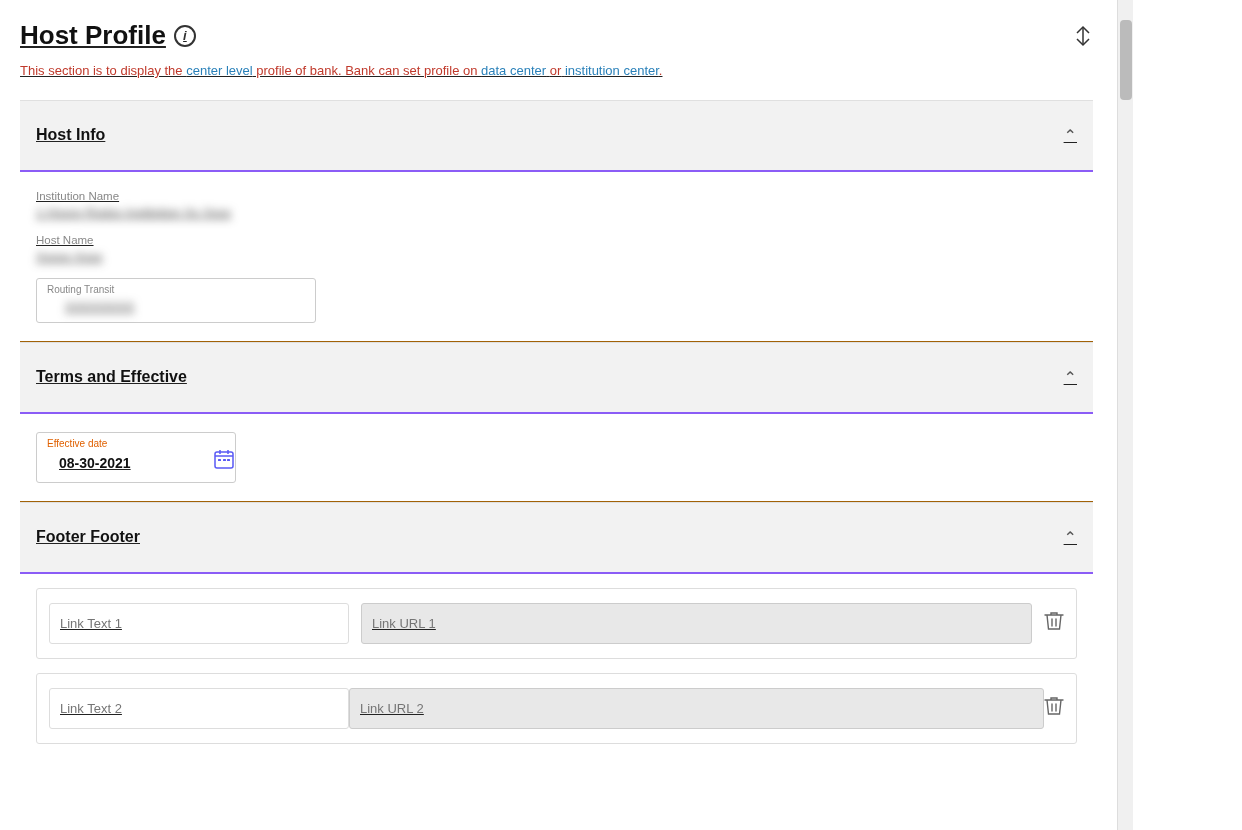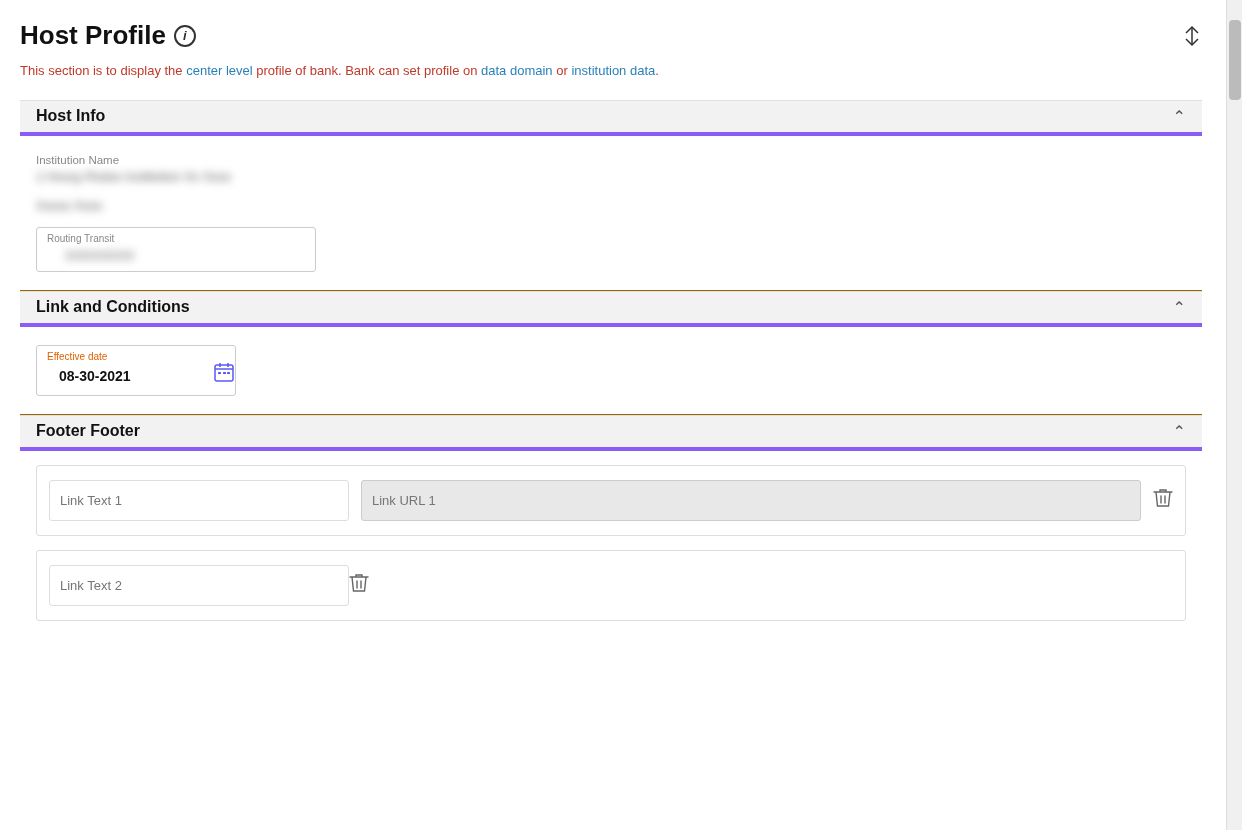--- a/index.html
+++ b/index.html
@@ -5,23 +5,24 @@
     * { box-sizing: border-box; margin: 0; padding: 0; }
     body {
       font-family: 'Segoe UI', Arial, sans-serif;
       background: #fff;
       color: #222;
       font-size: 14px;
       overflow-x: hidden;
     }
     .page-wrapper {
       display: flex;
-      width: 1242px;
+      width: 1133px;
       min-height: 830px;
       position: relative;
+      text-decoration: underline;
     }
     .main-content {
       flex: 1;
       padding: 20px 24px 20px 20px;
       overflow-y: auto;
       margin-right: 16px;
     }
     
     .scrollbar {
       width: 16px;
@@ -90,26 +91,26 @@
     .subtitle a, .subtitle span.link {
       color: #2980b9;
       text-decoration: none;
     }
     
     .section {
       margin-bottom: 0;
     }
     .section-header {
       background: #f2f2f2;
-      padding: 6px 16px;
+      padding: 25px 16px;
       display: flex;
       align-items: center;
       justify-content: space-between;
       border-top: 1px solid #e0e0e0;
-      border-bottom: 4px solid #8b5cf6;
+      border-bottom: 2px solid #8b5cf6;
       cursor: pointer;
     }
     .section-title {
       font-size: 16px;
       font-weight: 600;
       color: #111;
     }
     .chevron-icon {
       font-size: 16px;
       color: #555;
@@ -251,44 +252,45 @@
       <div class="collapse-icon">
         <svg width="20" height="22" viewBox="0 0 20 22" fill="none" xmlns="http://www.w3.org/2000/svg">
           <path d="M10 2L10 20" stroke="#333" stroke-width="1.5"></path>
           <path d="M4 8L10 2L16 8" stroke="#333" stroke-width="1.5" fill="none"></path>
           <path d="M4 14L10 20L16 14" stroke="#333" stroke-width="1.5" fill="none"></path>
         </svg>
       </div>
     </div>
 
     <p class="subtitle">
-      This section is to display the <span class="link">center level</span> profile of bank. Bank can set profile on <span class="link">data domain</span> <span>or</span> <span class="link">institution data</span>.
+      This section is to display the <span class="link">center level</span> profile of bank. Bank can set profile on <span class="link">data center</span> <span>or</span> <span class="link">institution center</span>.
     </p>
 
     <div class="section">
       <div class="section-header">
         <span class="section-title">Host Info</span>
         <span class="chevron-icon">⌃</span>
       </div>
       <div class="section-body">
         <div class="field-label">Institution Name</div>
         <div class="field-value blurred">1 Hxxxy Rxdxx Inxtitxtion Xx Xxxx</div>
 
+        <div class="field-label">Host Name</div>
         <div class="field-value blurred">Xxxxx Xxxx</div>
 
         <div class="routing-transit-wrapper">
           <span class="routing-transit-label">Routing Transit</span>
           <div class="routing-transit-value">XXXXXXXX</div>
         </div>
       </div>
     </div>
 
     <div class="section">
       <div class="section-header">
-        <span class="section-title">Link and Conditions</span>
+        <span class="section-title">Terms and Effective</span>
         <span class="chevron-icon">⌃</span>
       </div>
       <div class="section-body">
         <div class="date-field">
           <span class="date-label">Effective date</span>
           <span class="date-value">08-30-2021</span>
           <span class="calendar-icon">
             <svg width="20" height="20" viewBox="0 0 20 20" fill="none" xmlns="http://www.w3.org/2000/svg">
               <rect x="1" y="3" width="18" height="16" rx="2" stroke="#5a5af5" stroke-width="1.5" fill="none"></rect>
               <path d="M1 7h18" stroke="#5a5af5" stroke-width="1.5"></path>
@@ -315,20 +317,21 @@
           <span class="delete-icon">
             <svg width="20" height="22" viewBox="0 0 20 22" fill="none" xmlns="http://www.w3.org/2000/svg">
               <path d="M1 5h18M7 5V3h6v2M3 5l1.5 14h11L17 5" stroke="#666" stroke-width="1.4" fill="none" stroke-linecap="round"></path>
               <path d="M8 9v7M12 9v7" stroke="#666" stroke-width="1.4" stroke-linecap="round"></path>
             </svg>
           </span>
         </div>
 
         <div class="footer-row-partial">
           <input class="link-text-input" type="text" value="" placeholder="Link Text 2" style="">
+          <input class="link-url-input" type="text" value="" placeholder="Link URL 2" style="">
           <span class="delete-icon">
             <svg width="20" height="22" viewBox="0 0 20 22" fill="none" xmlns="http://www.w3.org/2000/svg">
               <path d="M1 5h18M7 5V3h6v2M3 5l1.5 14h11L17 5" stroke="#666" stroke-width="1.4" fill="none" stroke-linecap="round"></path>
               <path d="M8 9v7M12 9v7" stroke="#666" stroke-width="1.4" stroke-linecap="round"></path>
             </svg>
           </span>
         </div>
 
       </div>
     </div>

